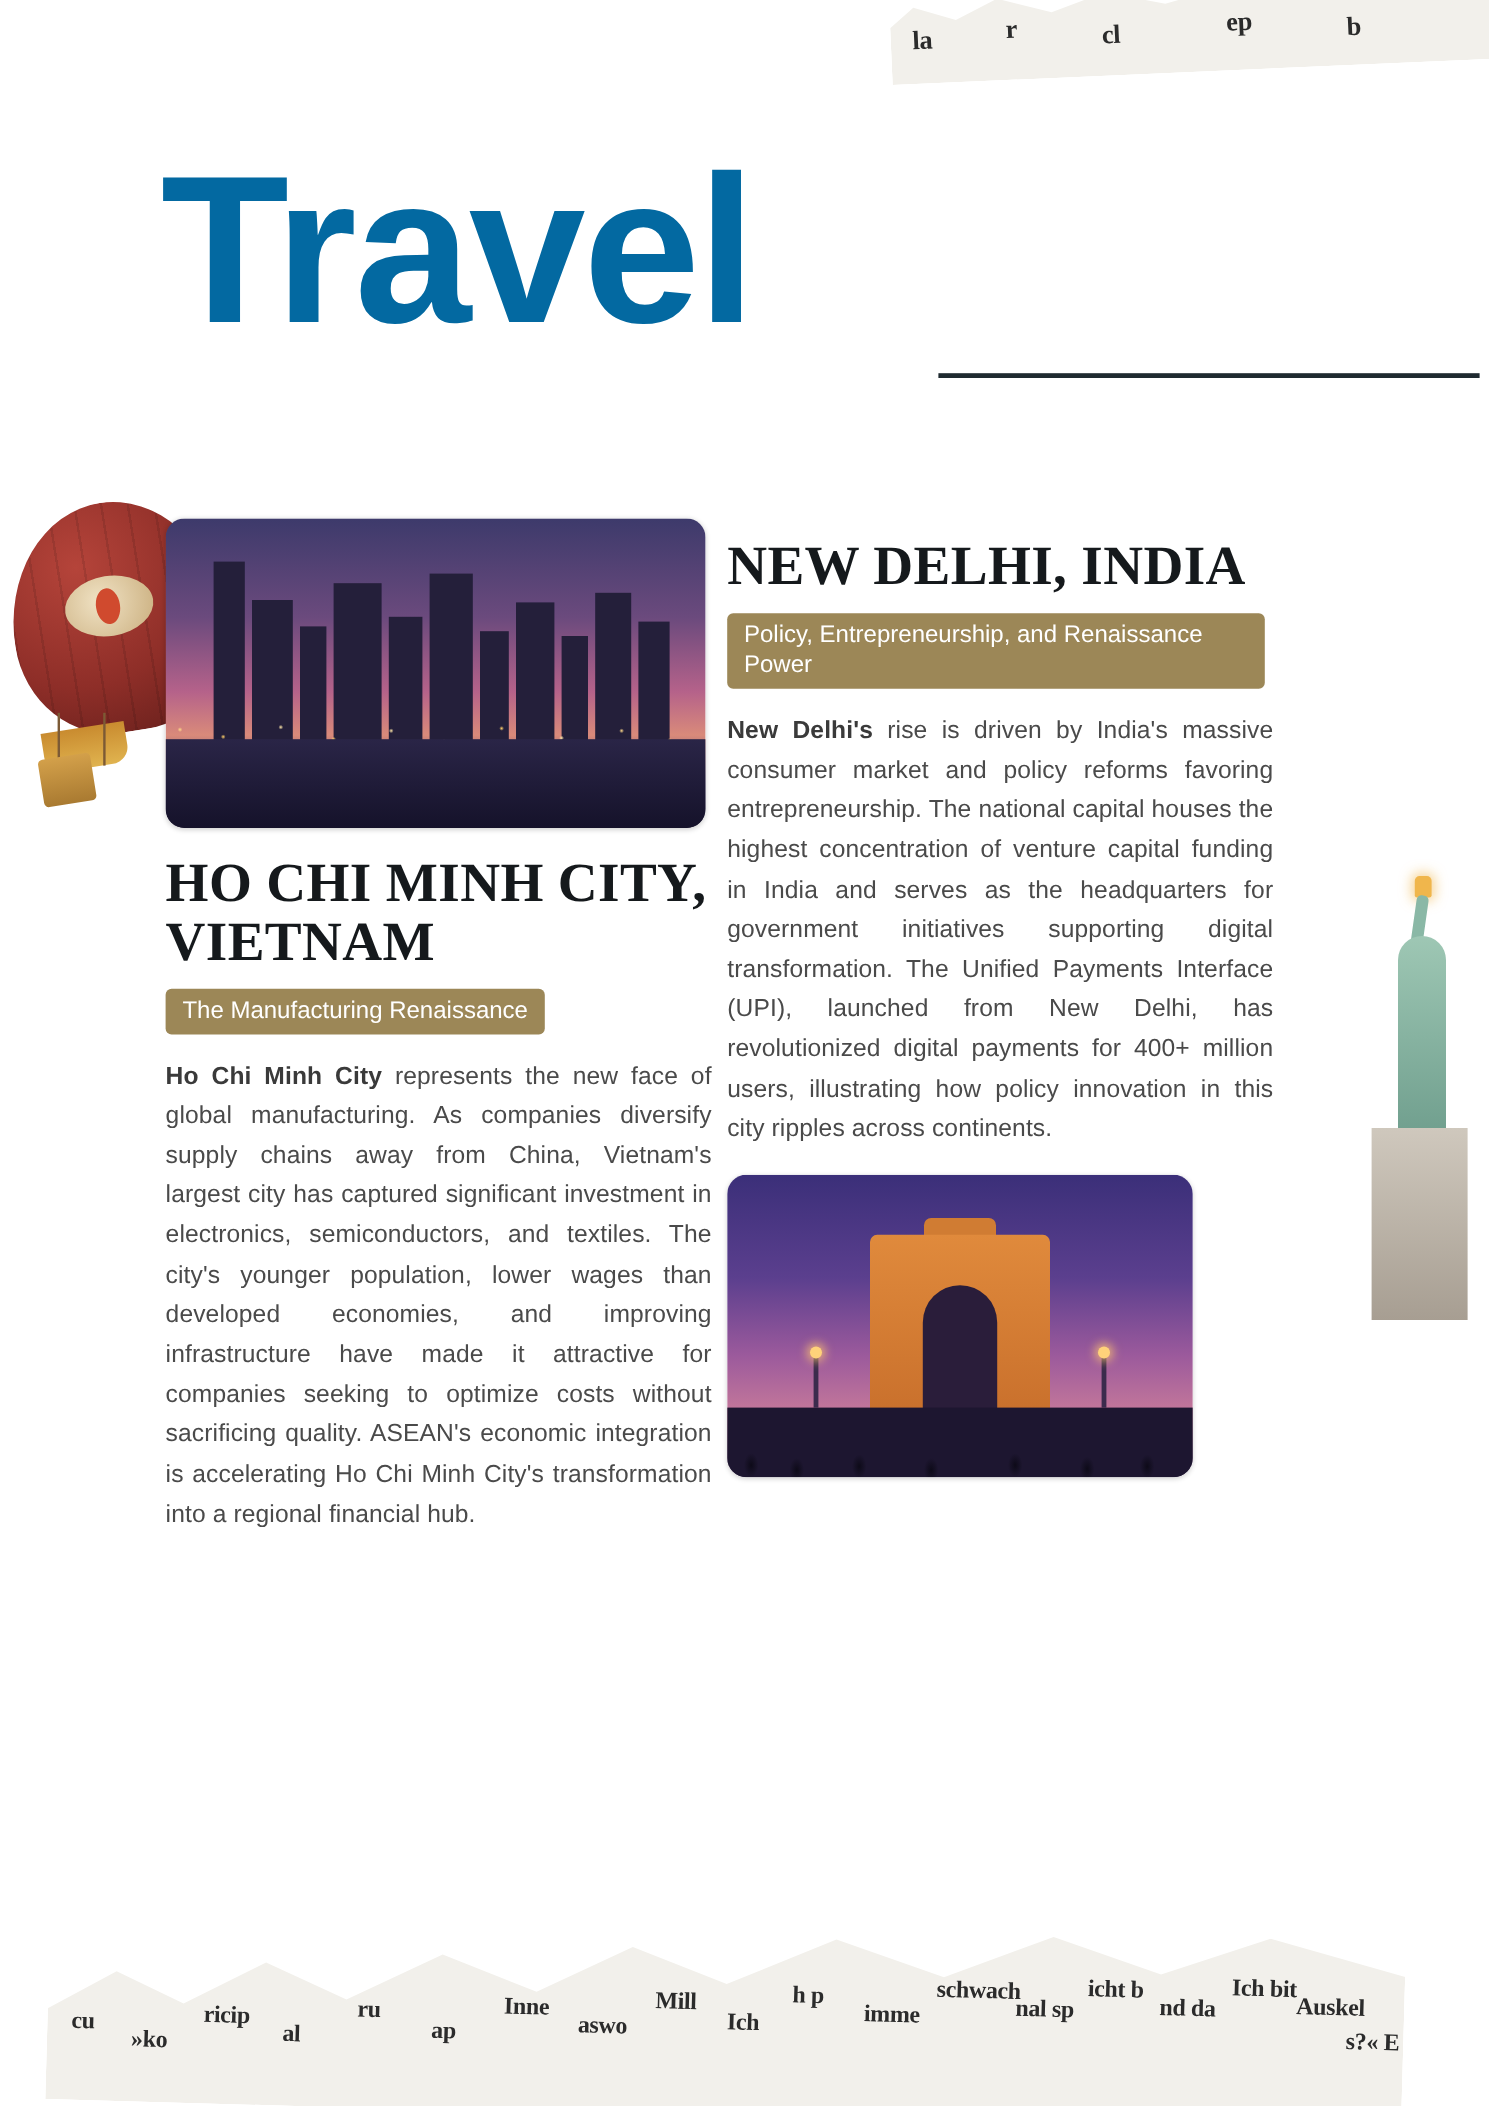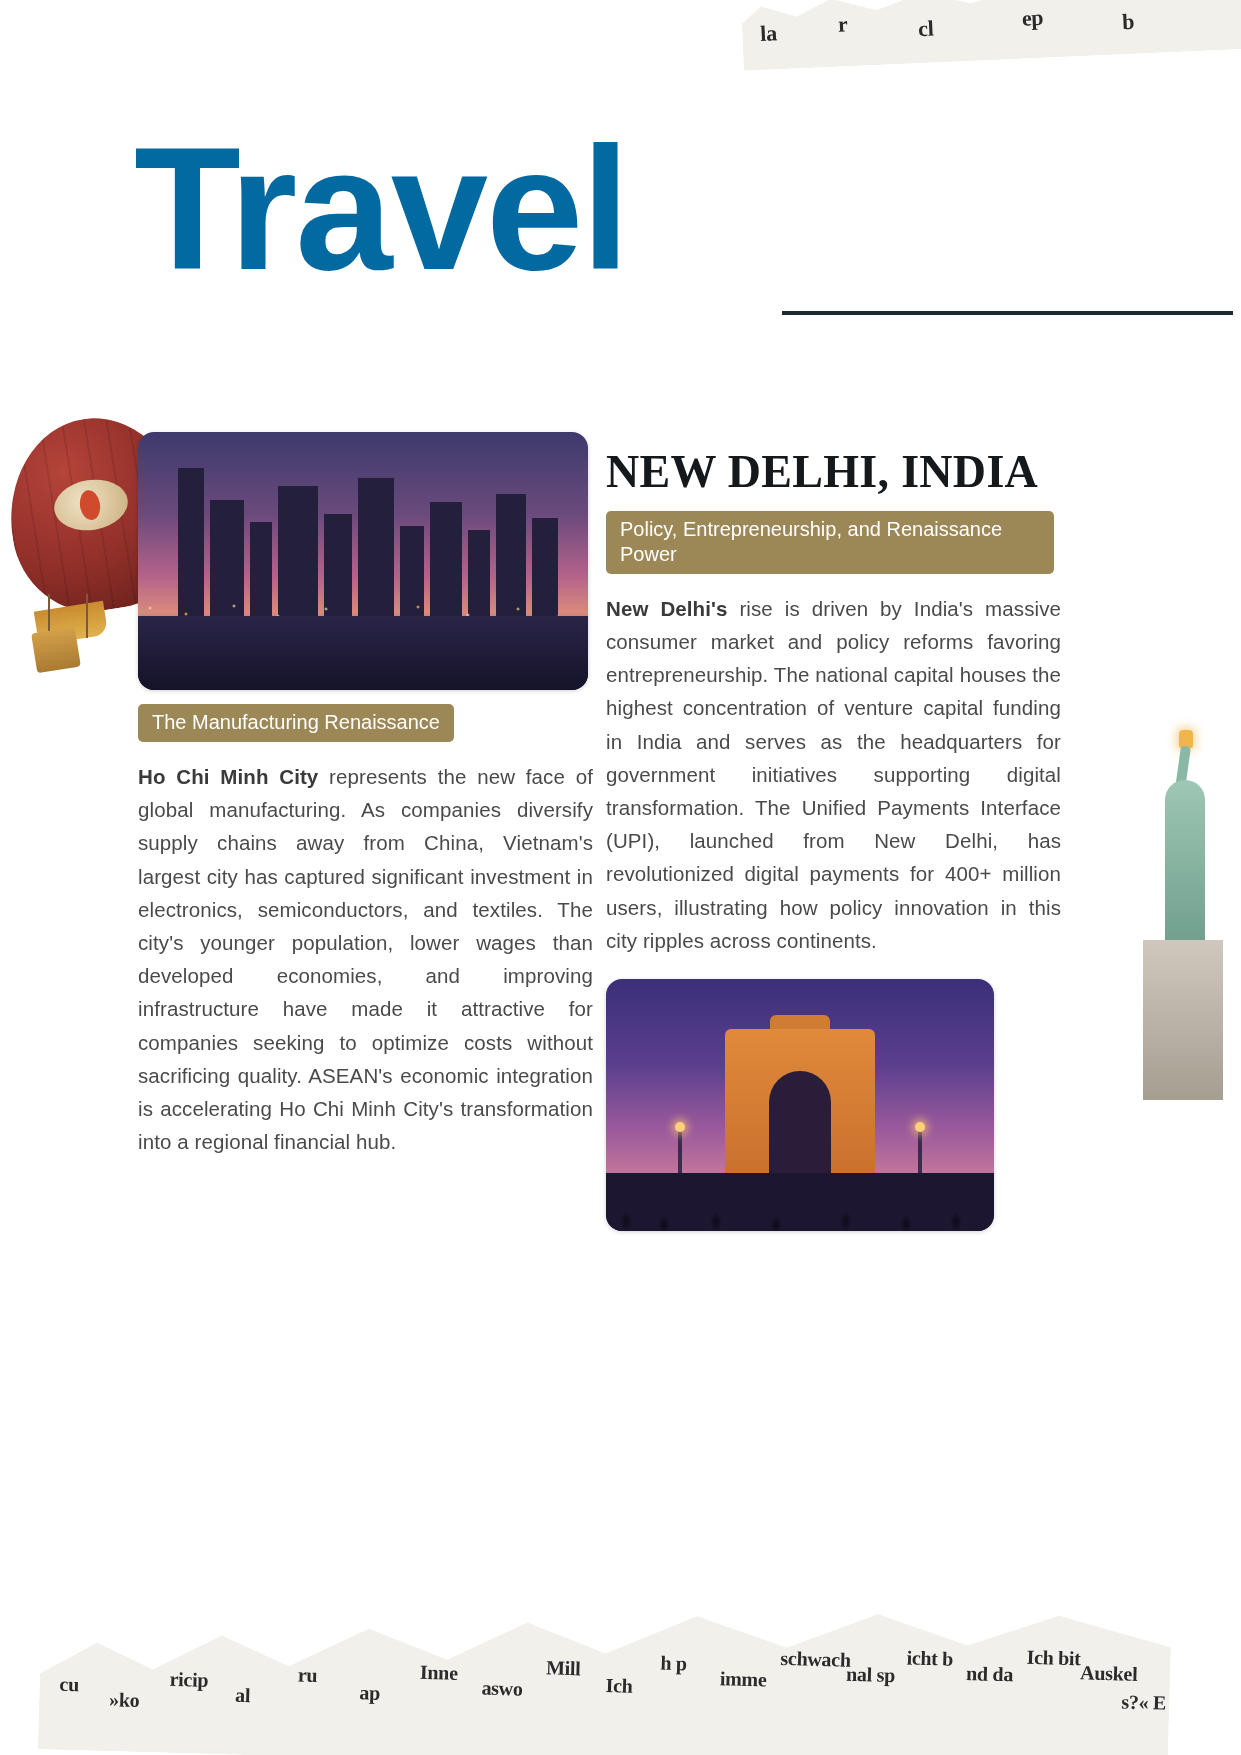--- a/index.html
+++ b/index.html
@@ -378,20 +378,21 @@
     <div class="bldg" style="left:220px; width:36px; height:140px;"></div>
     <div class="bldg" style="left:262px; width:24px; height:92px;"></div>
     <div class="bldg" style="left:292px; width:32px; height:116px;"></div>
     <div class="bldg" style="left:330px; width:22px; height:88px;"></div>
     <div class="bldg" style="left:358px; width:30px; height:124px;"></div>
     <div class="bldg" style="left:394px; width:26px; height:100px;"></div>
     <div class="lights"></div>
     <div class="water"></div>
   </div>
 
+  <h2 class="headline">HO CHI MINH CITY, VIETNAM</h2>
   <div class="tag">The Manufacturing Renaissance</div>
 
   <p class="body-text"><b>Ho Chi Minh City</b><span> represents the new face of global manufacturing. As companies diversify supply chains away from China, Vietnam's largest city has captured significant investment in electronics, semiconductors, and textiles. The city's younger population, lower wages than developed economies, and improving infrastructure have made it attractive for companies seeking to optimize costs without sacrificing quality. ASEAN's economic integration is accelerating Ho Chi Minh City's transformation into a regional financial hub.</span></p>
 </div>
 
 <div class="col" id="col-right">
 
   <h2 class="headline">NEW DELHI, INDIA</h2>
   <div class="tag">Policy, Entrepreneurship, and Renaissance Power</div>
 

